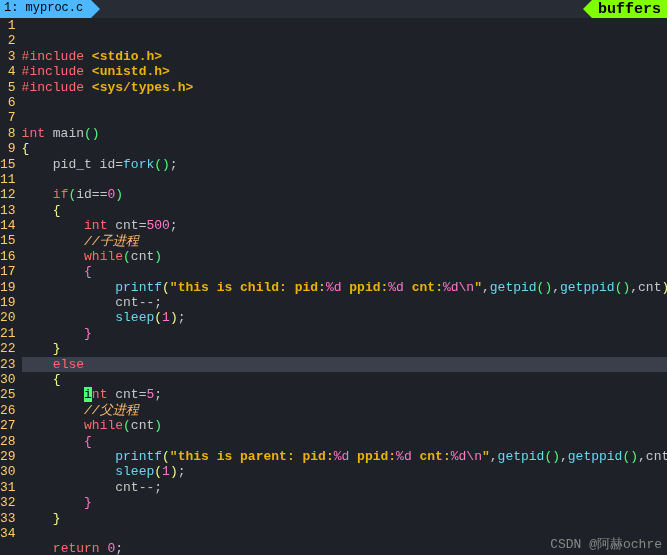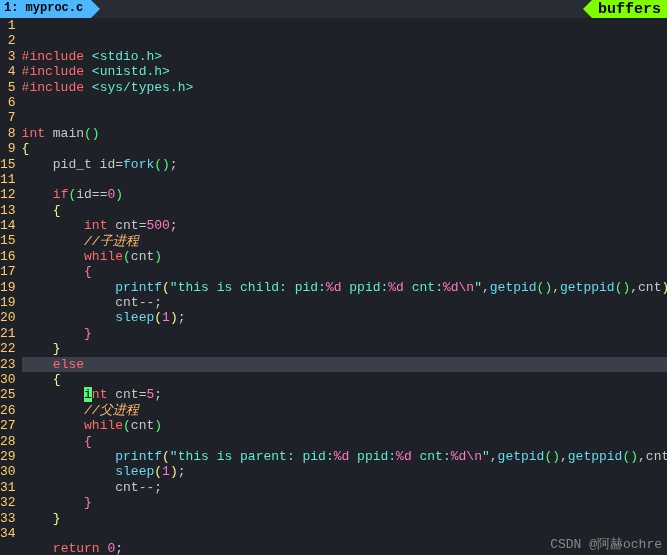--- a/index.html
+++ b/index.html
@@ -18,21 +18,21 @@
       background: #282c34;
       display: flex;
       justify-content: space-between;
       align-items: stretch;
     }
     .tab-left {
       background: #4db8ff;
       color: #000;
       padding: 1px 8px 1px 4px;
       font-size: 12px;
-      font-weight: bold;
+      font-weight: normal;
       position: relative;
     }
     .tab-left::after {
       content: '';
       position: absolute;
       right: -9px;
       top: 0;
       border-left: 9px solid #4db8ff;
       border-top: 9px solid transparent;
       border-bottom: 9px solid transparent;
@@ -75,21 +75,21 @@
     .line { height: 15.4px; }
     .cursor-line {
       background: #3a3f4b;
       position: absolute;
       left: 0; right: 0;
       height: 15.4px;
       z-index: 0;
     }
     .code-content { position: relative; z-index: 1; }
     .kw { color: #ff6b6b; }
-    .str { color: #5eead4; }
+    .str { color: #eab308; font-weight: bold; }
     .num { color: #ff79c6; }
     .comment { color: #ffb86c; font-style: italic; }
     .func { color: #66d9ef; }
     .paren { color: #50fa7b; }
     .brace { color: #f1fa8c; }
     .brace2 { color: #ff79c6; }
     .cursor { background: #50fa7b; color: #000; }
     .fmt { color: #ff79c6; }
     .watermark {
       position: absolute;

